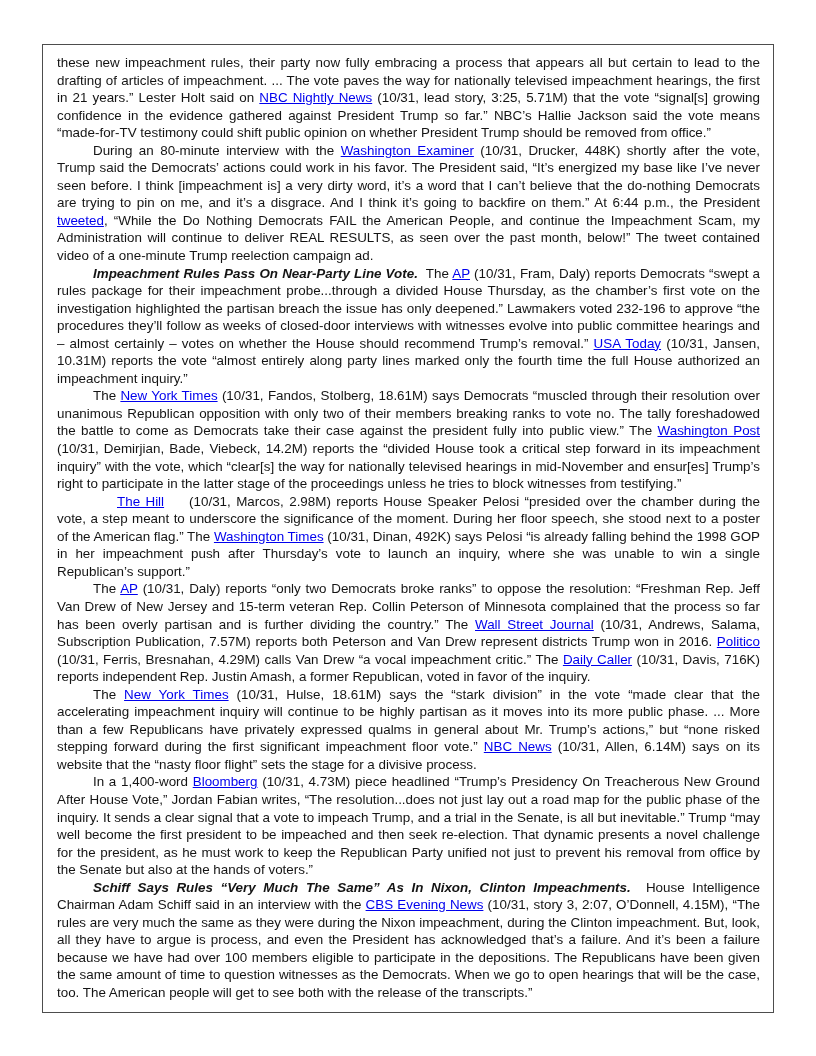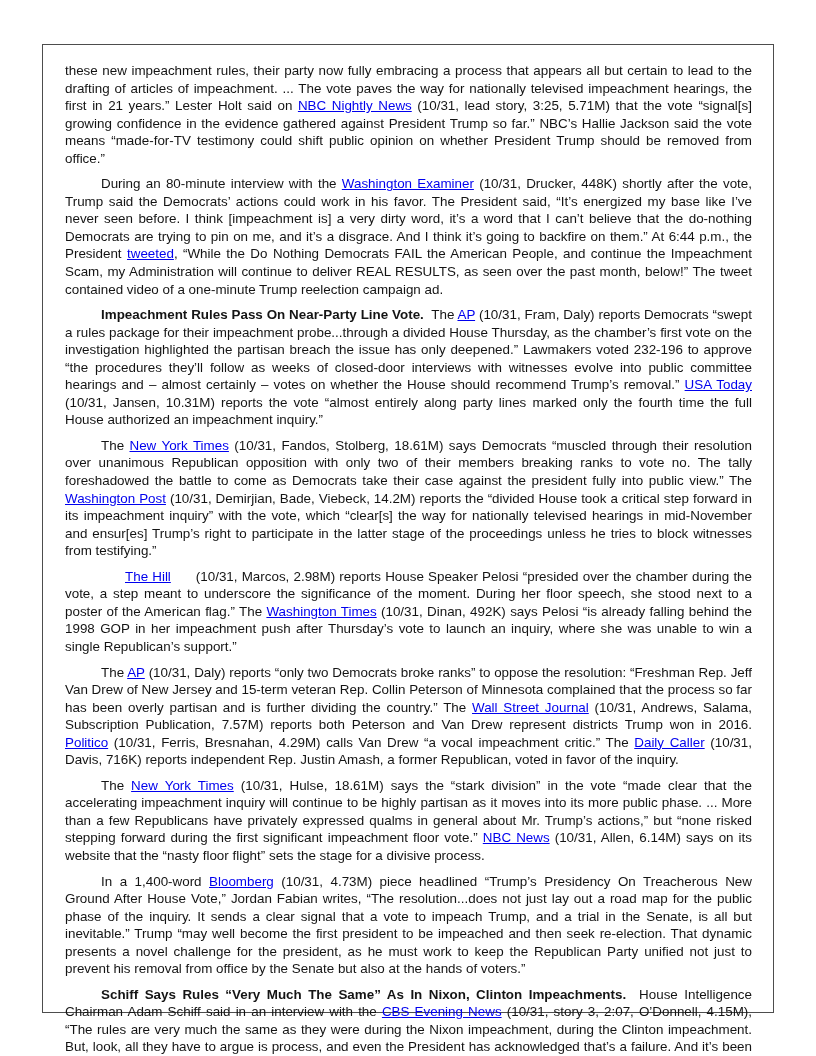--- a/index.html
+++ b/index.html
@@ -31,31 +31,32 @@
     position: absolute;
     left: 57px;
     top: 54px;
     width: 703px;
     color: var(--text-color, #141414);
     font-size: 13.4px;
     line-height: 17.55px;
     text-align: justify;
   }
   p.para {
-    margin: 8px;
+    margin: 0;
     padding: 0;
   }
   p.para.indent { text-indent: 36px; }
   a.doc-link {
     color: var(--link-color, #0000EE);
     text-decoration: underline;
     cursor: pointer;
   }
   .lead {
     font-weight: bold;
+    font-style: italic;
   }
   .gap {
     display: inline-block;
     height: 1px;
     vertical-align: baseline;
   }
 </style>
 </head>
 <body style="background: rgb(255, 255, 255);">
 

